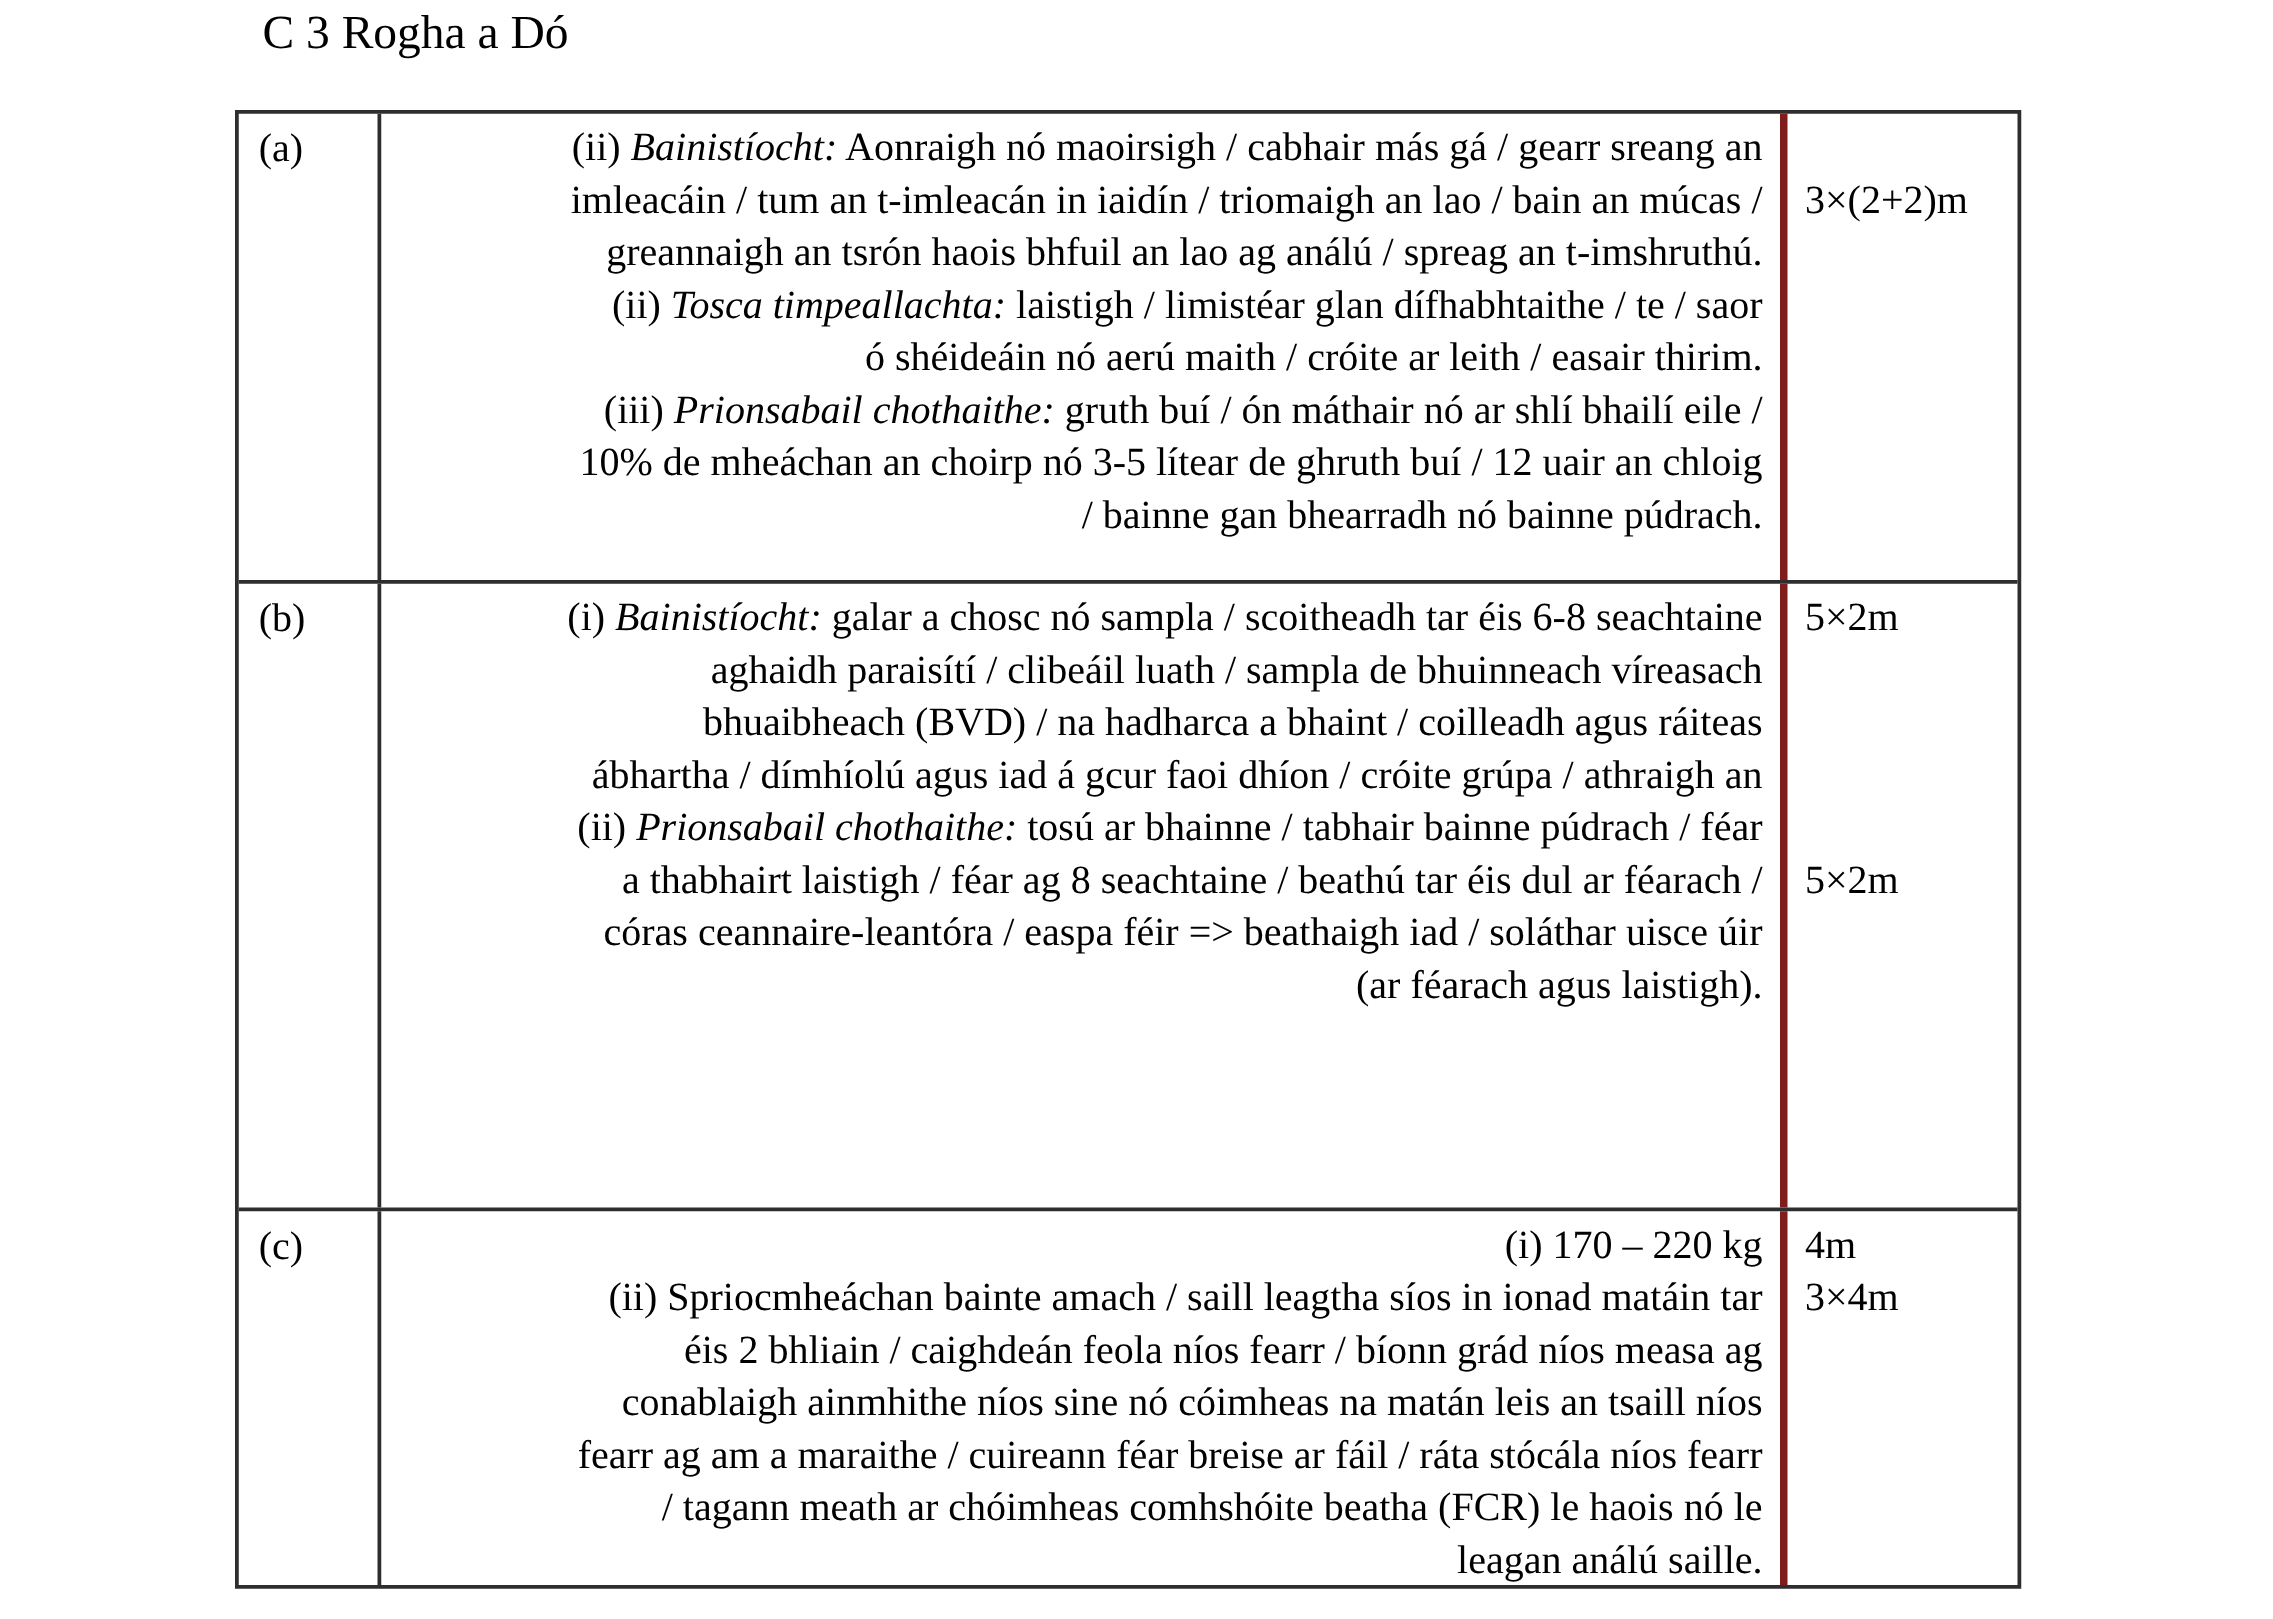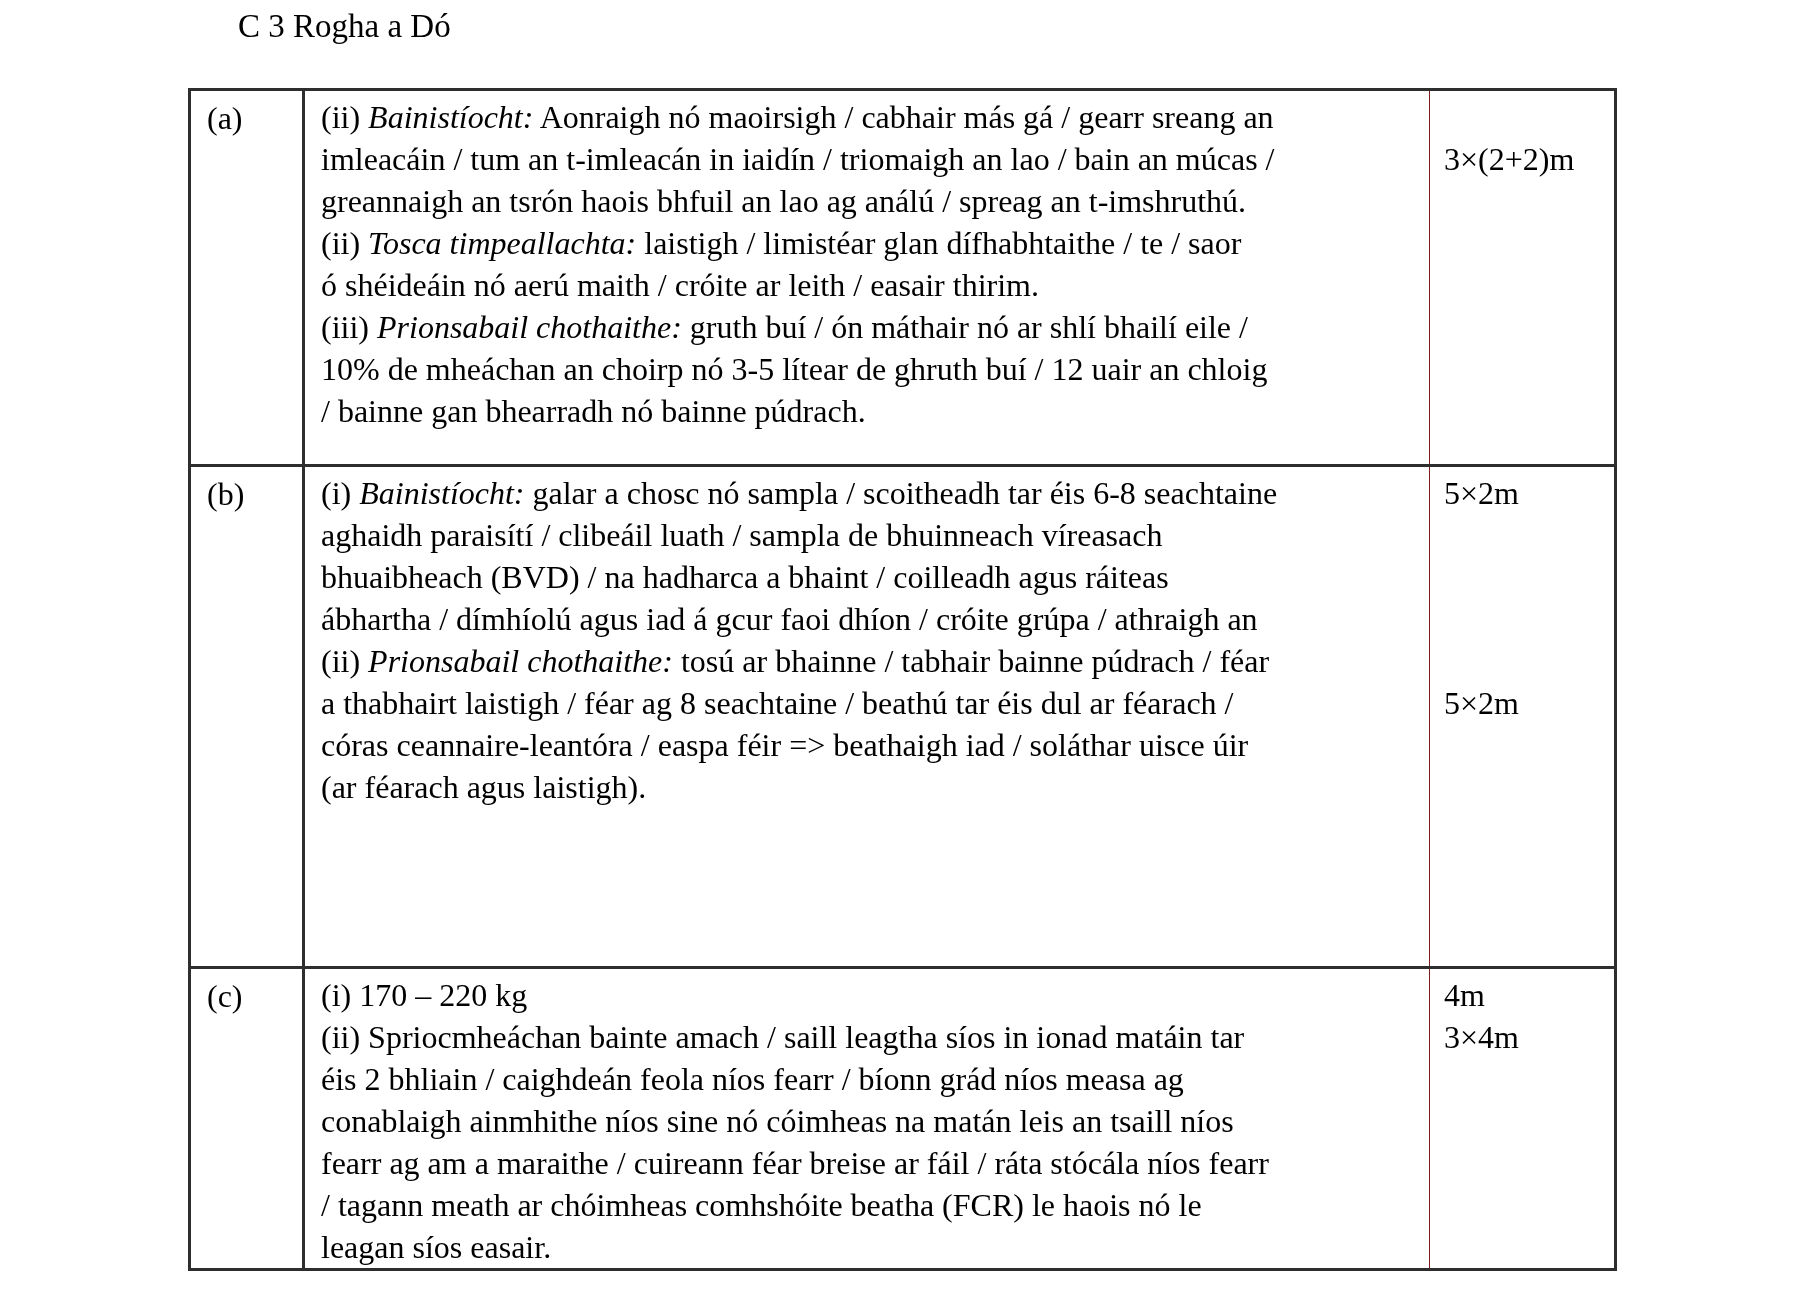--- a/index.html
+++ b/index.html
@@ -11,24 +11,23 @@
     position: relative;
     width: 1818px;
     height: 1295px;
     font-family: "Liberation Serif", "DejaVu Serif", serif;
     color: #000000;
   }
   .title {
     position: absolute;
     left: 210px;
     top: 6px;
-    font-size: 33px;
+    font-size: 38px;
     line-height: 40px;
     white-space: nowrap;
-    margin-left: 28px;
   }
   .marktable {
     position: absolute;
     left: 188px;
     top: 88px;
     width: 1429px;
     border: 3px solid #2e2e2e;
     box-sizing: border-box;
     background: #ffffff;
   }
@@ -42,23 +41,24 @@
   .cell {
     box-sizing: border-box;
     font-size: 32px;
   }
   .cell-label {
     border-right: 3px solid #2e2e2e;
     padding: 6px 0 0 16px;
     line-height: 42px;
   }
   .cell-text {
-    border-right: 1px solid #7f1d1d;
+    border-right: 6px solid #7f1d1d;
     padding: 5px 14px 0 16px;
     overflow: hidden;
+    text-align: right;
   }
   .cell-marks {
     position: relative;
     padding: 0;
     text-align: right;
   }
   .line {
     height: 42px;
     line-height: 42px;
     white-space: nowrap;
@@ -114,20 +114,20 @@
     </div>
     <div class="trow" style="min-height: 291px;">
       <div class="cell cell-label">(c)</div>
       <div class="cell cell-text">
         <div class="line"><span>(i) 170 – 220 kg</span></div>
         <div class="line"><span>(ii) Spriocmheáchan bainte amach / saill leagtha síos in ionad matáin tar</span></div>
         <div class="line"><span>éis 2 bhliain / caighdeán feola níos fearr / bíonn grád níos measa ag</span></div>
         <div class="line"><span>conablaigh ainmhithe níos sine nó cóimheas na matán leis an tsaill níos</span></div>
         <div class="line"><span>fearr ag am a maraithe / cuireann féar breise ar fáil / ráta stócála níos fearr</span></div>
         <div class="line"><span>/ tagann meath ar chóimheas comhshóite beatha (FCR) le haois nó le</span></div>
-        <div class="line"><span>leagan síos easair.</span></div>
+        <div class="line"><span>leagan análú saille.</span></div>
       </div>
       <div class="cell cell-marks">
         <div class="mark" style="top: 5px;">4m</div>
         <div class="mark" style="top: 47px; font-family: Liberation Serif, serif;">3×4m</div>
       </div>
     </div>
   </div>
 
 </body></html>

